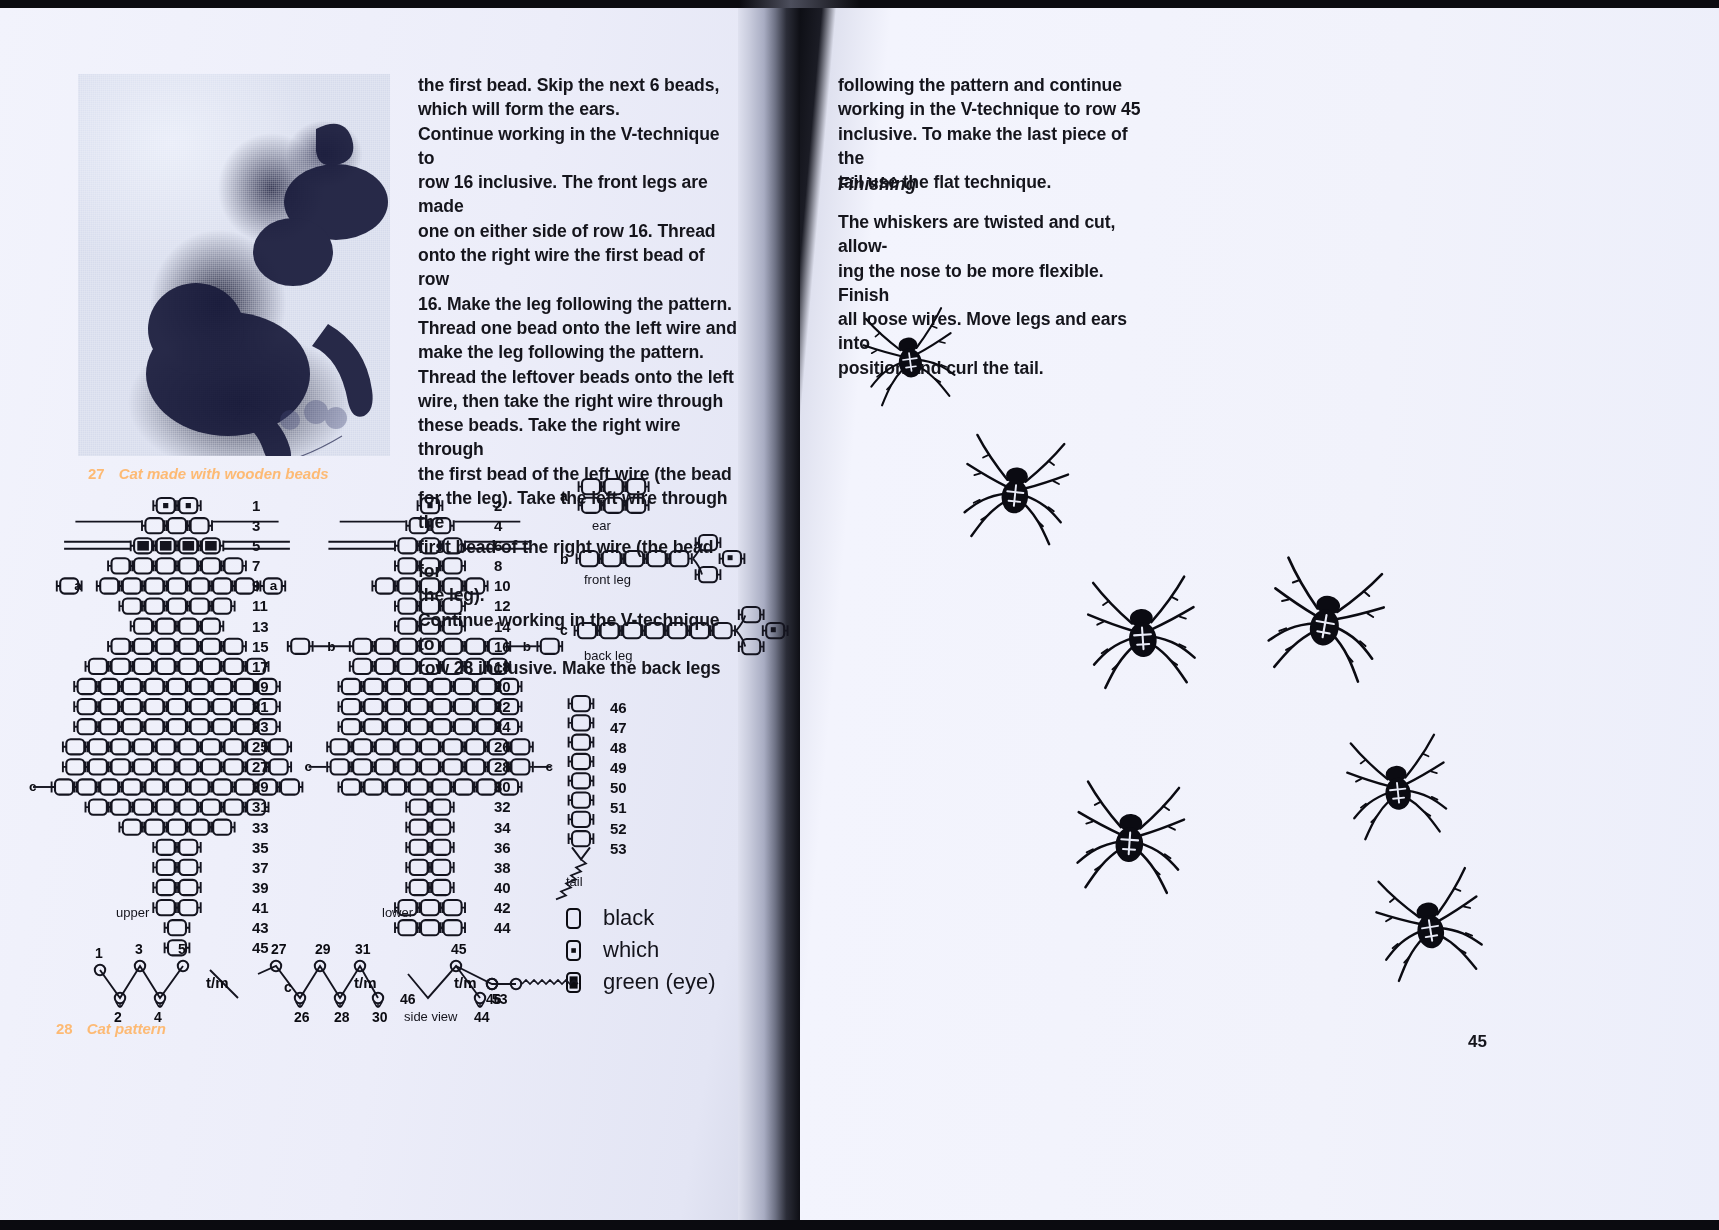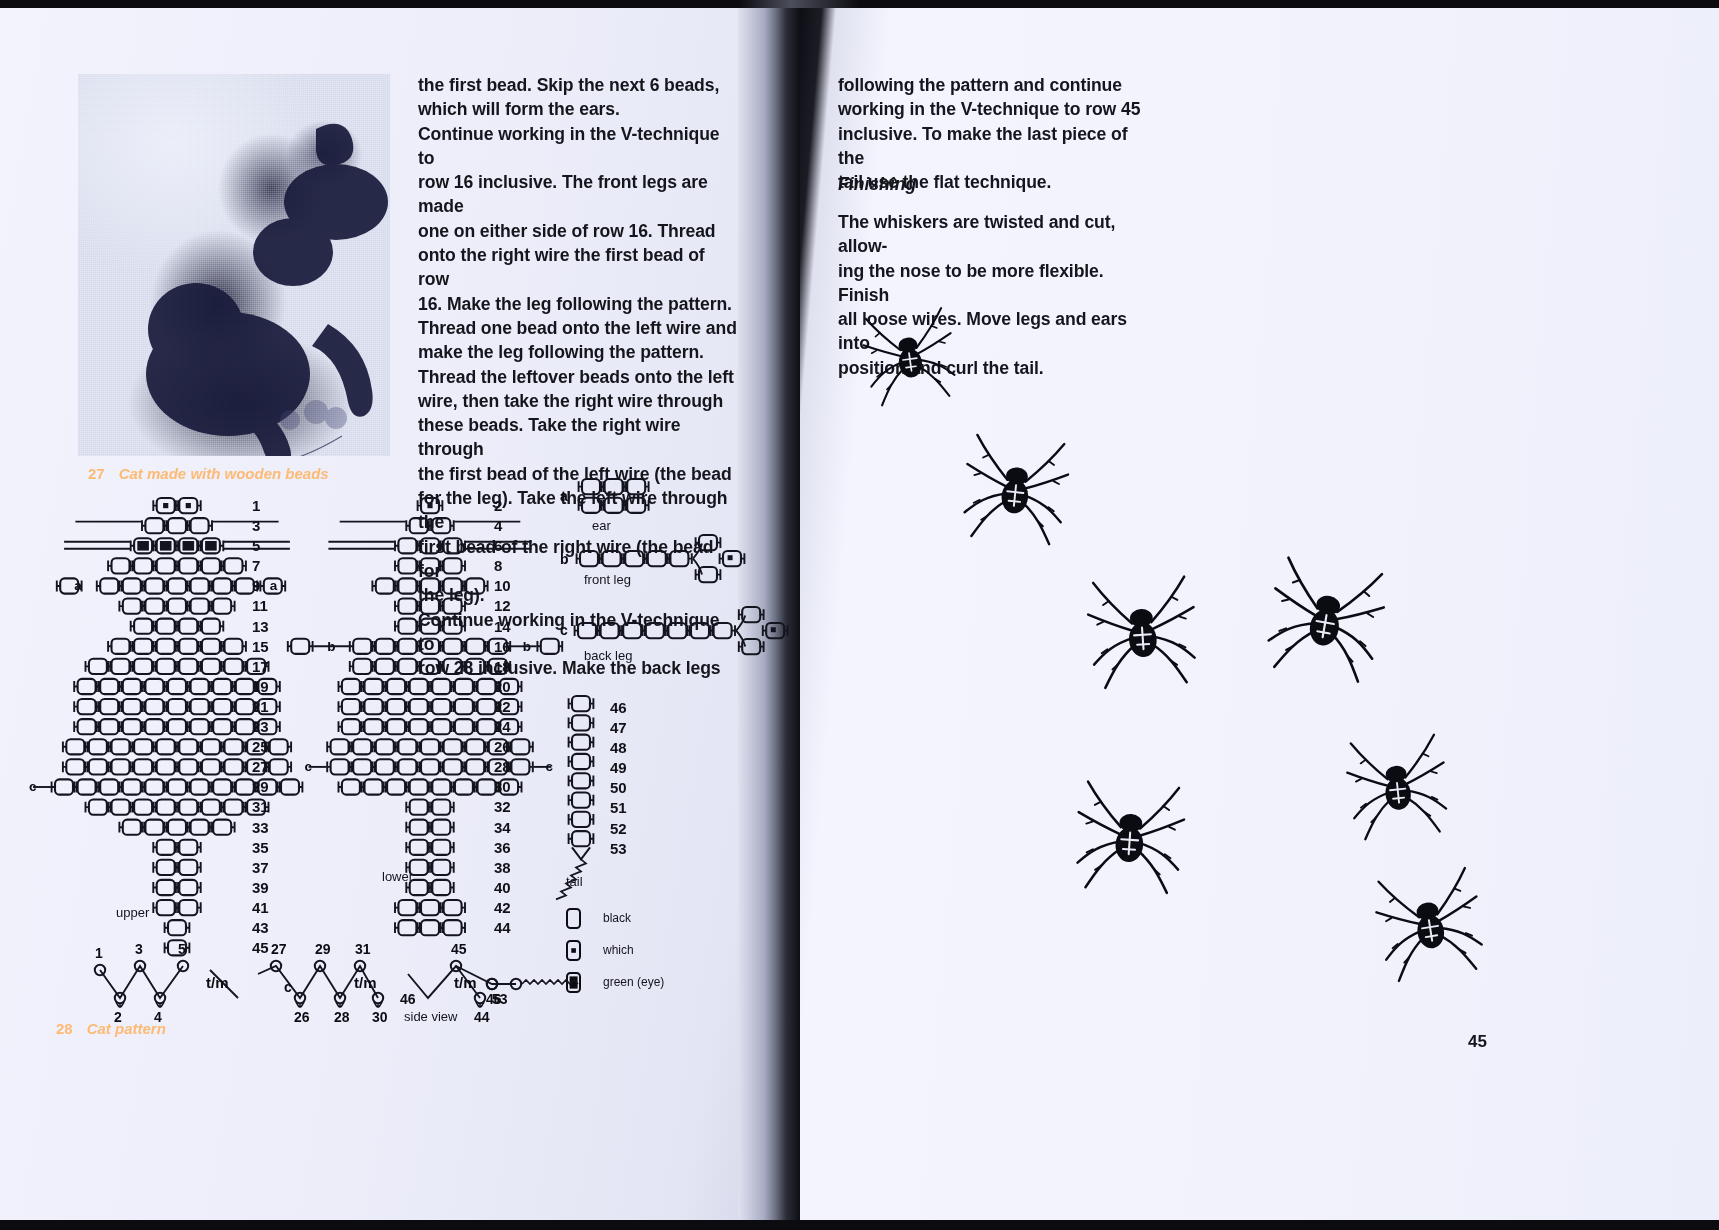--- a/index.html
+++ b/index.html
@@ -57,21 +57,21 @@
     font-family:"Liberation Sans",sans-serif;}
   .rowlabels div{height:20.1px;line-height:20.1px;text-align:left;}
   .collabel{position:absolute;font-size:13px;color:#14141c;font-weight:500;}
 
   svg{display:block;overflow:visible;}
 
   
   .legend{position:absolute;}
   .legend-row{display:flex;align-items:center;height:20px;margin-bottom:12px;}
   .legend-row .sw{width:15px;height:21px;margin-right:22px;flex:0 0 auto;}
-  .legend-row .lb{font-size:12px;color:#14141c;}
+  .legend-row .lb{font-size:22px;color:#14141c;}
 
   
   .spider{position:absolute;}
 </style>
 </head>
 <body>
 
 <div id="page">
 
   <div class="leaf" id="left-leaf"></div>
@@ -906,21 +906,21 @@
       <div>28</div>
       <div>30</div>
       <div>32</div>
       <div>34</div>
       <div>36</div>
       <div>38</div>
       <div>40</div>
       <div>42</div>
       <div>44</div>
     </div>
-  <div class="collabel" style="left:382px;top:869px;">lower</div>
+  <div class="collabel" style="left:382px;top:905px;">lower</div>
 
   <div class="chartbox" style="left:558px;top:475px;">
     <svg width="180" height="60">
       <text x="2" y="26" font-size="14" font-weight="700" font-family="Liberation Sans, sans-serif" fill="#0c0c12">a</text>
       <g id="ear-g">
           <rect x="24" y="4" width="18" height="15.2" rx="4.4" ry="4.4" fill="none" stroke="#14141f" stroke-width="2.1"></rect>
           <path d="M20.6 6.2 v10.799999999999999 M20.6 11.6 h3.4" stroke="#14141f" stroke-width="1.9" fill="none"></path>
           <path d="M45.4 6.2 v10.799999999999999 M42 11.6 h3.4" stroke="#14141f" stroke-width="1.9" fill="none"></path>
           <rect x="46.6" y="4" width="18" height="15.2" rx="4.4" ry="4.4" fill="none" stroke="#14141f" stroke-width="2.1"></rect>
           <path d="M43.2 6.2 v10.799999999999999 M43.2 11.6 h3.4" stroke="#14141f" stroke-width="1.9" fill="none"></path>

